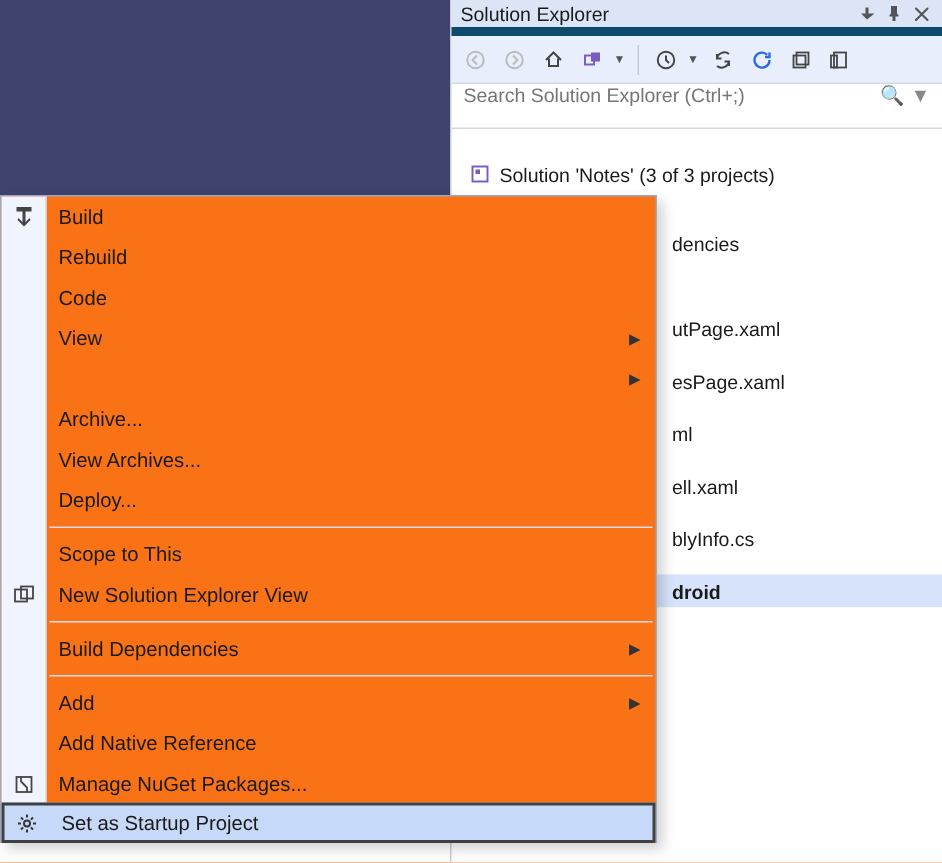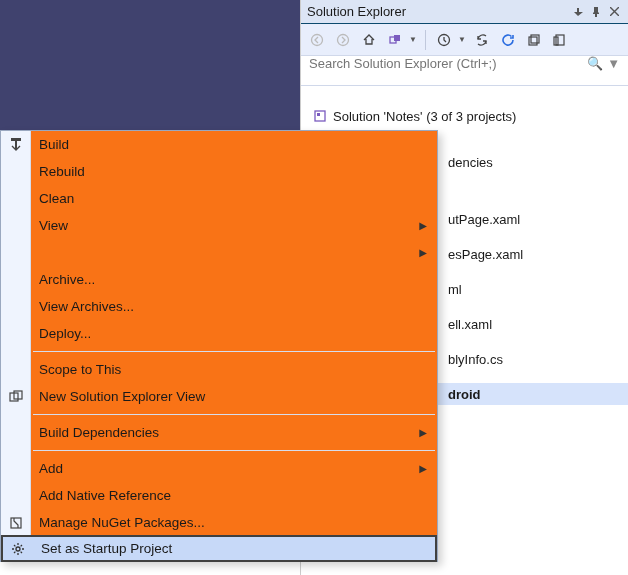--- a/index.html
+++ b/index.html
@@ -4,21 +4,21 @@
 <style>
 * { margin: 0; padding: 0; box-sizing: border-box; font-family: "Segoe UI", Arial, sans-serif; }
 body { width: 628px; height: 575px; overflow: hidden; position: relative; background: #fff; font-size: 13px; }
 
 .bg-left { position: absolute; left: 0; top: 0; width: 300px; height: 130px; background: #40426e; }
 
 .se-panel { position: absolute; left: 300px; top: 0; right: 0; height: 575px; background: #fff; border-left: 1px solid #ccc; }
 
 .se-titlebar {
   height: 24px; background: #dce5f5; display: flex; align-items: center;
-  padding: 0 6px; border-bottom: 1px solid #0c4a6e;
+  padding: 0 6px; border-bottom: 6px solid #0c4a6e;
 }
 .se-titlebar .title { flex: 1; font-size: 13px; color: #1a1a1a; }
 .se-titlebar .win-btn { width: 16px; height: 16px; display: flex; align-items: center; justify-content: center; margin-left: 2px; color: #555; cursor: pointer; }
 
 .se-toolbar {
   height: 32px; background: #e8eefc; display: flex; align-items: center;
   padding: 0 6px; gap: 6px; border-bottom: 1px solid #d0d8ea;
 }
 .se-toolbar .tbtn { width: 20px; height: 20px; display:flex; align-items:center; justify-content:center; color:#555; }
 .se-toolbar .sep { width:1px; height:20px; background:#c0c8dc; margin:0 2px; }
@@ -210,21 +210,21 @@
           <path d="M3 8l4 4 4-4" fill="none" stroke="#444" stroke-width="1.3"></path>
           <rect x="2" y="0" width="10" height="3" fill="#444"></rect>
         </svg>
       </span>
     <span>Build</span>
   </div>
   <div class="ctx-item">
       <span>Rebuild</span>
     </div>
   <div class="ctx-item">
-      <span>Clean</span>
+      <span>Code</span>
     </div>
   <div class="ctx-item">
       <span>View</span>
       <span class="arrow">▶</span>
     </div>
   <div class="ctx-item">
       <span class="arrow">▶</span>
     </div>
   <div class="ctx-item">
       <span>Archive...</span>

